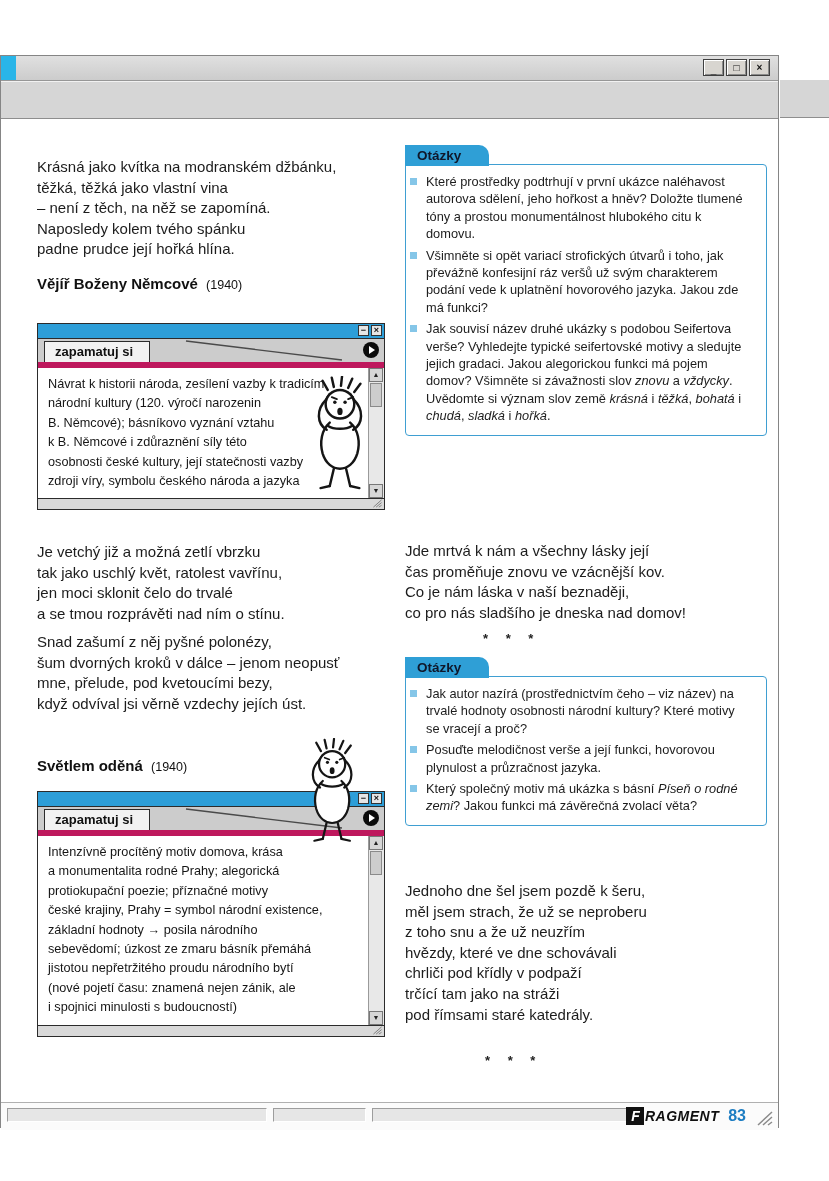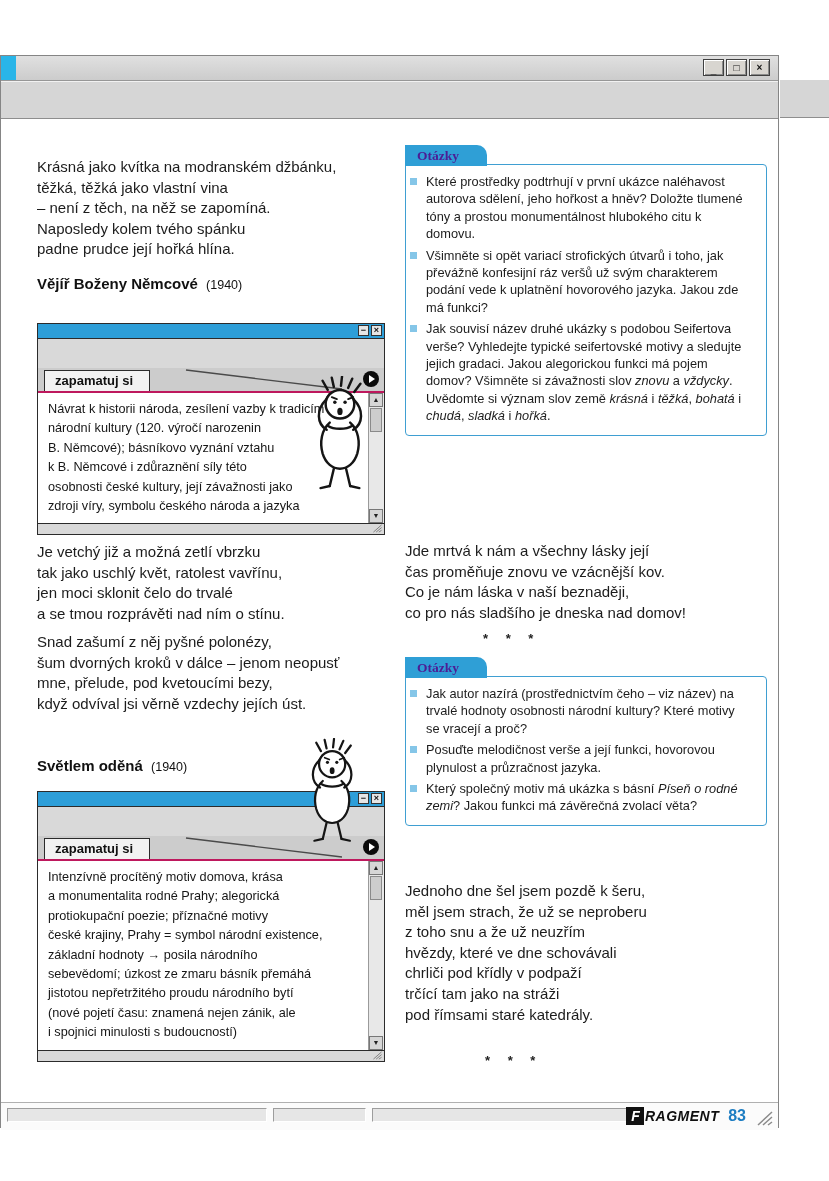--- a/index.html
+++ b/index.html
@@ -41,34 +41,34 @@
   
   .pos-q1{top:0;left:0;}
   .pos-rp1{top:396px;left:0;}
   .pos-sep1{top:486px;left:78px;}
   .pos-q2{top:512px;left:0;}
   .pos-rp2{top:736px;left:0;}
   .pos-sep2{top:908px;left:80px;}
 
   
   .qbox{width:362px;box-sizing:border-box;}
-  .q-tab{position:relative;display:inline-block;height:21px;line-height:21px;background:#2f9fd6;color:#4c1d95;font-weight:bold;font-size:13.5px;padding:0 28px 0 12px;border-radius:0 10px 0 0;z-index:2;margin-bottom:-2px;font-family:Liberation Serif, serif;}
+  .q-tab{position:relative;display:inline-block;height:21px;line-height:21px;background:#2f9fd6;color:#0f172a;font-weight:bold;font-size:13.5px;padding:0 28px 0 12px;border-radius:0 10px 0 0;z-index:2;margin-bottom:-2px;}
   .q-body{border:1.5px solid #3f9fd2;border-radius:0 4px 4px 4px;padding:8px 16px 10px 4px;background:#fff;box-sizing:border-box;}
   .q-item{display:flex;margin-bottom:4px;}
   .q-item:last-child{margin-bottom:0;}
   .q-bullet{flex:0 0 auto;width:7px;height:7px;background:#85c6e8;margin:5px 9px 0 0;}
   .q-text{font-size:12.8px;line-height:17.4px;color:#1d1d1d;}
   .q-text .it{font-style:italic;text-align:center;}
 
   
   .zbox{position:relative;width:348px;border:1px solid #2b2b2b;background:#d9d9d9;box-sizing:border-box;}
   .z-titlebar{position:relative;height:14px;background:#2d9ed8;border-bottom:1px solid #2b2b2b;}
   .z-btns{position:absolute;right:2px;top:1px;display:flex;gap:2px;}
   .z-btn{width:11px;height:11px;background:#e6e6e6;border:1px solid #333;font-size:9px;line-height:9px;text-align:center;font-weight:bold;color:#111;box-sizing:border-box;}
-  .z-tabrow{position:relative;height:23px;background:#cccccc;border-bottom:2px solid #be185d;margin-top:29px;}
+  .z-tabrow{position:relative;height:23px;background:#cccccc;border-bottom:6px solid #be185d;}
   .z-tab{position:absolute;left:6px;top:2px;height:21px;line-height:20px;padding:0 16px 0 10px;background:#f2f2f2;border:1px solid #2b2b2b;border-bottom:none;font-weight:bold;font-size:13px;color:#111;box-sizing:border-box;}
   .z-diag{position:absolute;left:146px;top:0;width:160px;height:23px;}
   .z-play{position:absolute;right:5px;top:3px;width:16px;height:16px;border-radius:50%;background:#0a0a0a;}
   .z-play::after{content:"";position:absolute;left:6px;top:4px;border-left:6px solid #fff;border-top:4px solid transparent;border-bottom:4px solid transparent;}
   .z-body{position:relative;background:#fff;border-bottom:1px solid #2b2b2b;padding:7px 24px 7px 10px;min-height:96px;}
   .z-text{font-size:12.7px;line-height:19.4px;color:#161616;}
   .z-scroll{position:absolute;top:0;right:0;bottom:0;width:15px;background:#e8e8e8;border-left:1px solid #9a9a9a;}
   .z-up,.z-dn{position:absolute;left:0;width:14px;height:14px;background:#d6d6d6;border:1px solid #777;box-sizing:border-box;font-size:7px;text-align:center;line-height:12px;color:#222;}
   .z-up{top:0;}
   .z-dn{bottom:0;}
@@ -165,21 +165,21 @@
                 <line x1="2" y1="2" x2="158" y2="21" stroke="#4a4a4a" stroke-width="1.3"></line>
               </svg>
             <div class="z-play"></div>
           </div>
           <div class="z-body">
             <div class="z-text">
                 <div class="tline">Návrat k historii národa, zesílení vazby k tradicím</div>
                 <div class="tline">národní kultury (120. výročí narozenin</div>
                 <div class="tline">B. Němcové); básníkovo vyznání vztahu</div>
                 <div class="tline">k B. Němcové i zdůraznění síly této</div>
-                <div class="tline">osobnosti české kultury, její závažnosti jako</div>
+                <div class="tline">osobnosti české kultury, její statečnosti vazby</div>
                 <div class="tline">zdroji víry, symbolu českého národa a jazyka</div>
               </div>
             <div class="z-scroll">
               <div class="z-up">▲</div>
               <div class="z-thumb"></div>
               <div class="z-dn">▼</div>
             </div>
           </div>
           <div class="z-bottom">
             <svg class="z-grip" viewBox="0 0 11 10">

